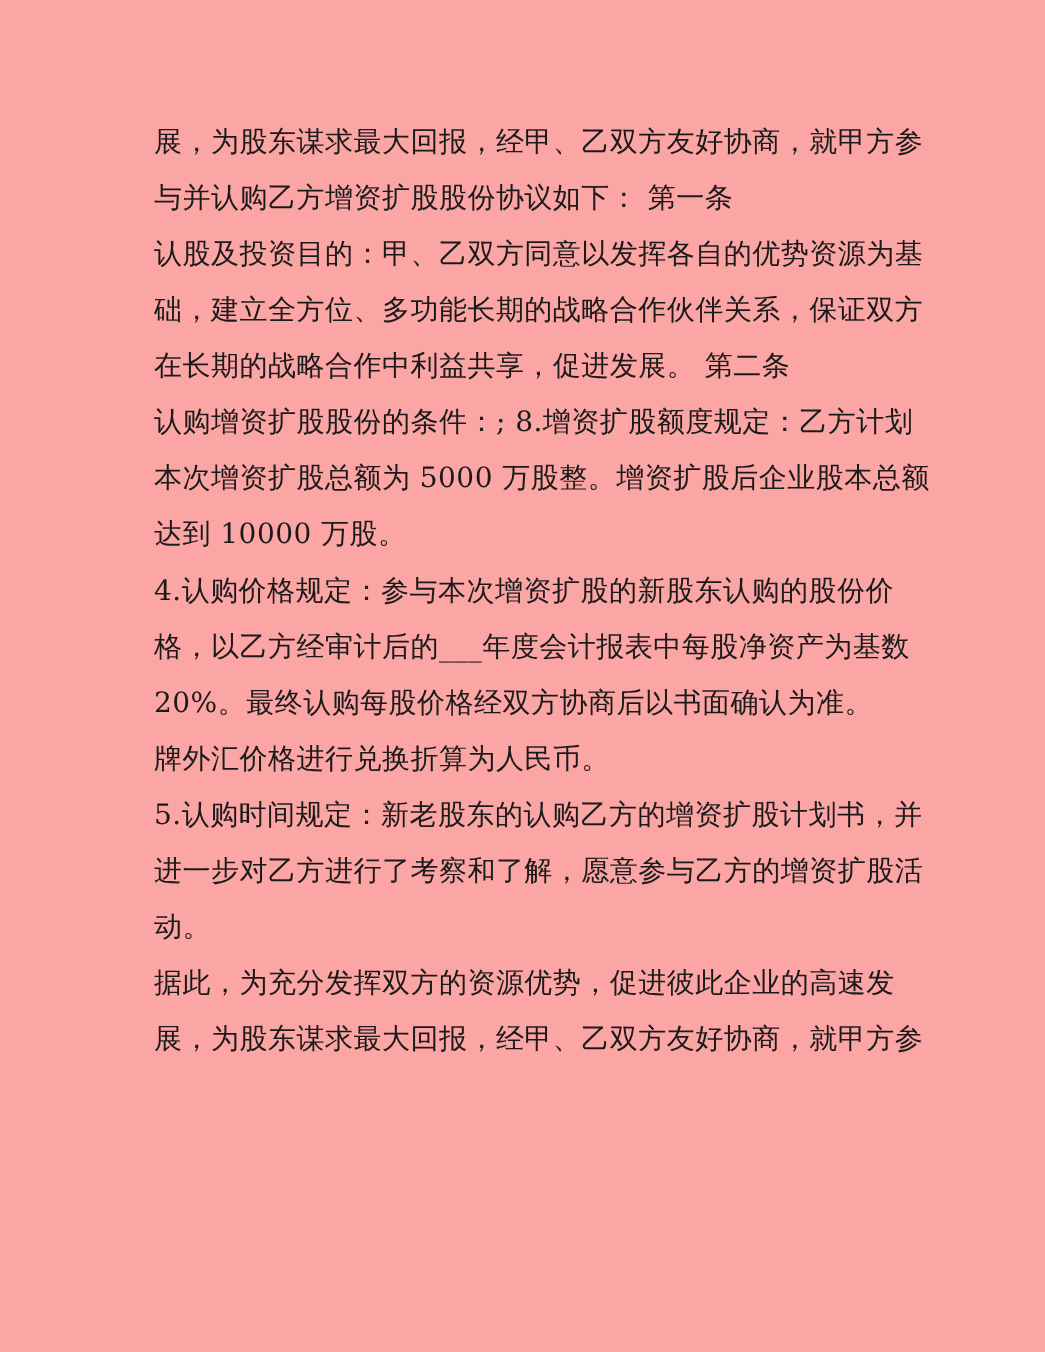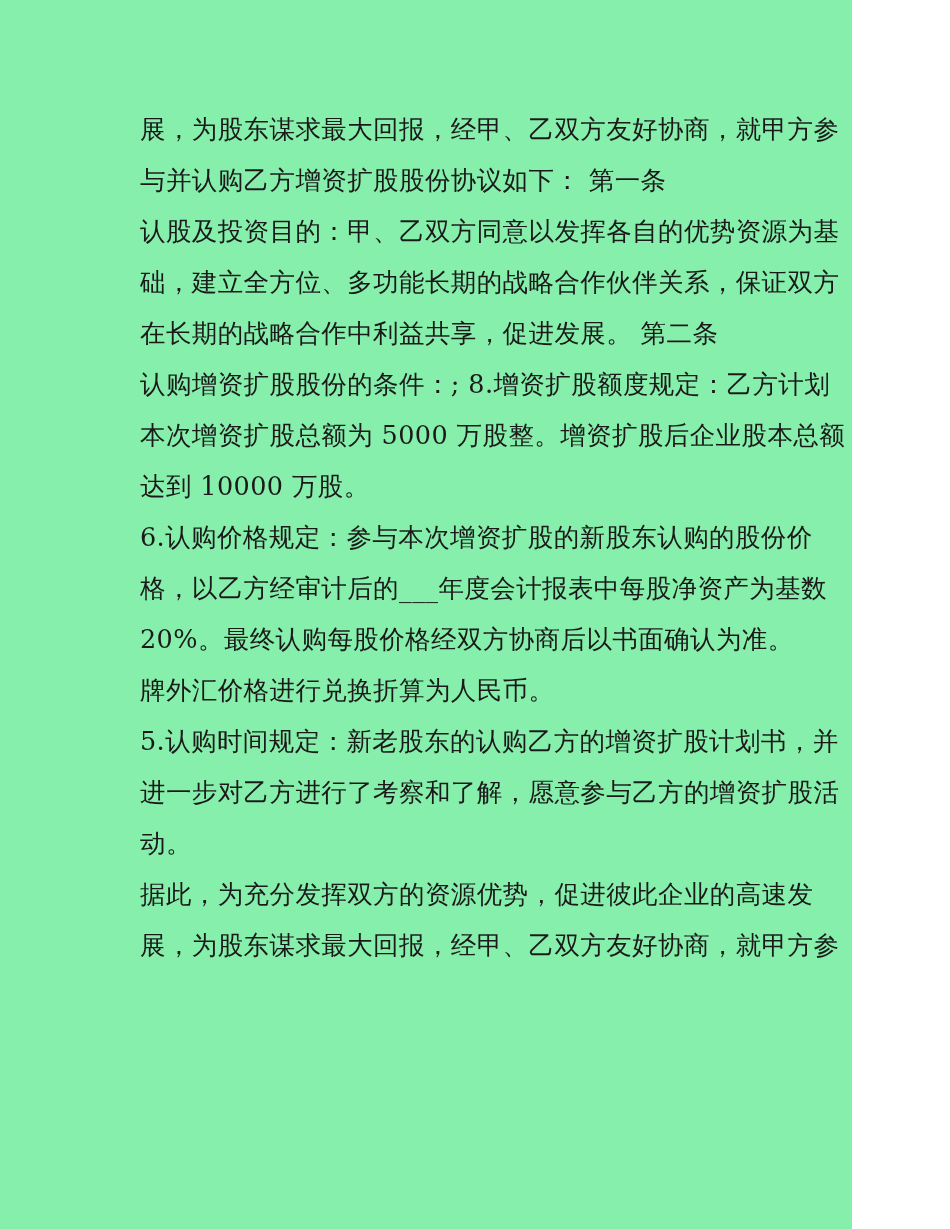--- a/index.html
+++ b/index.html
@@ -10,23 +10,23 @@
     body {
       width: 950px;
       height: 1229px;
       position: relative;
       overflow: hidden;
     }
     .page {
       position: absolute;
       left: 0;
       top: 0;
-      width: 852px;
+      width: 950px;
       height: 1229px;
-      background: #86efac;
+      background: #fca5a5;
     }
     .text-block {
       position: absolute;
       left: 140px;
       top: 104px;
       width: 690px;
     }
     .line {
       height: 51px;
       line-height: 51px;
@@ -43,21 +43,21 @@
 <div class="page">
   <div class="text-block">
     <div class="line">展，为股东谋求最大回报，经甲、乙双方友好协商，就甲方参</div>
     <div class="line">与并认购乙方增资扩股股份协议如下： 第一条</div>
     <div class="line">认股及投资目的：甲、乙双方同意以发挥各自的优势资源为基</div>
     <div class="line">础，建立全方位、多功能长期的战略合作伙伴关系，保证双方</div>
     <div class="line">在长期的战略合作中利益共享，促进发展。 第二条</div>
     <div class="line">认购增资扩股股份的条件：; 8.增资扩股额度规定：乙方计划</div>
     <div class="line">本次增资扩股总额为 5000 万股整。增资扩股后企业股本总额</div>
     <div class="line">达到 10000 万股。</div>
-    <div class="line">6.认购价格规定：参与本次增资扩股的新股东认购的股份价</div>
+    <div class="line">4.认购价格规定：参与本次增资扩股的新股东认购的股份价</div>
     <div class="line">格，以乙方经审计后的___年度会计报表中每股净资产为基数</div>
     <div class="line">20%。最终认购每股价格经双方协商后以书面确认为准。</div>
     <div class="line">牌外汇价格进行兑换折算为人民币。</div>
     <div class="line">5.认购时间规定：新老股东的认购乙方的增资扩股计划书，并</div>
     <div class="line">进一步对乙方进行了考察和了解，愿意参与乙方的增资扩股活</div>
     <div class="line">动。</div>
     <div class="line">据此，为充分发挥双方的资源优势，促进彼此企业的高速发</div>
     <div class="line">展，为股东谋求最大回报，经甲、乙双方友好协商，就甲方参</div>
   </div>
 </div>

